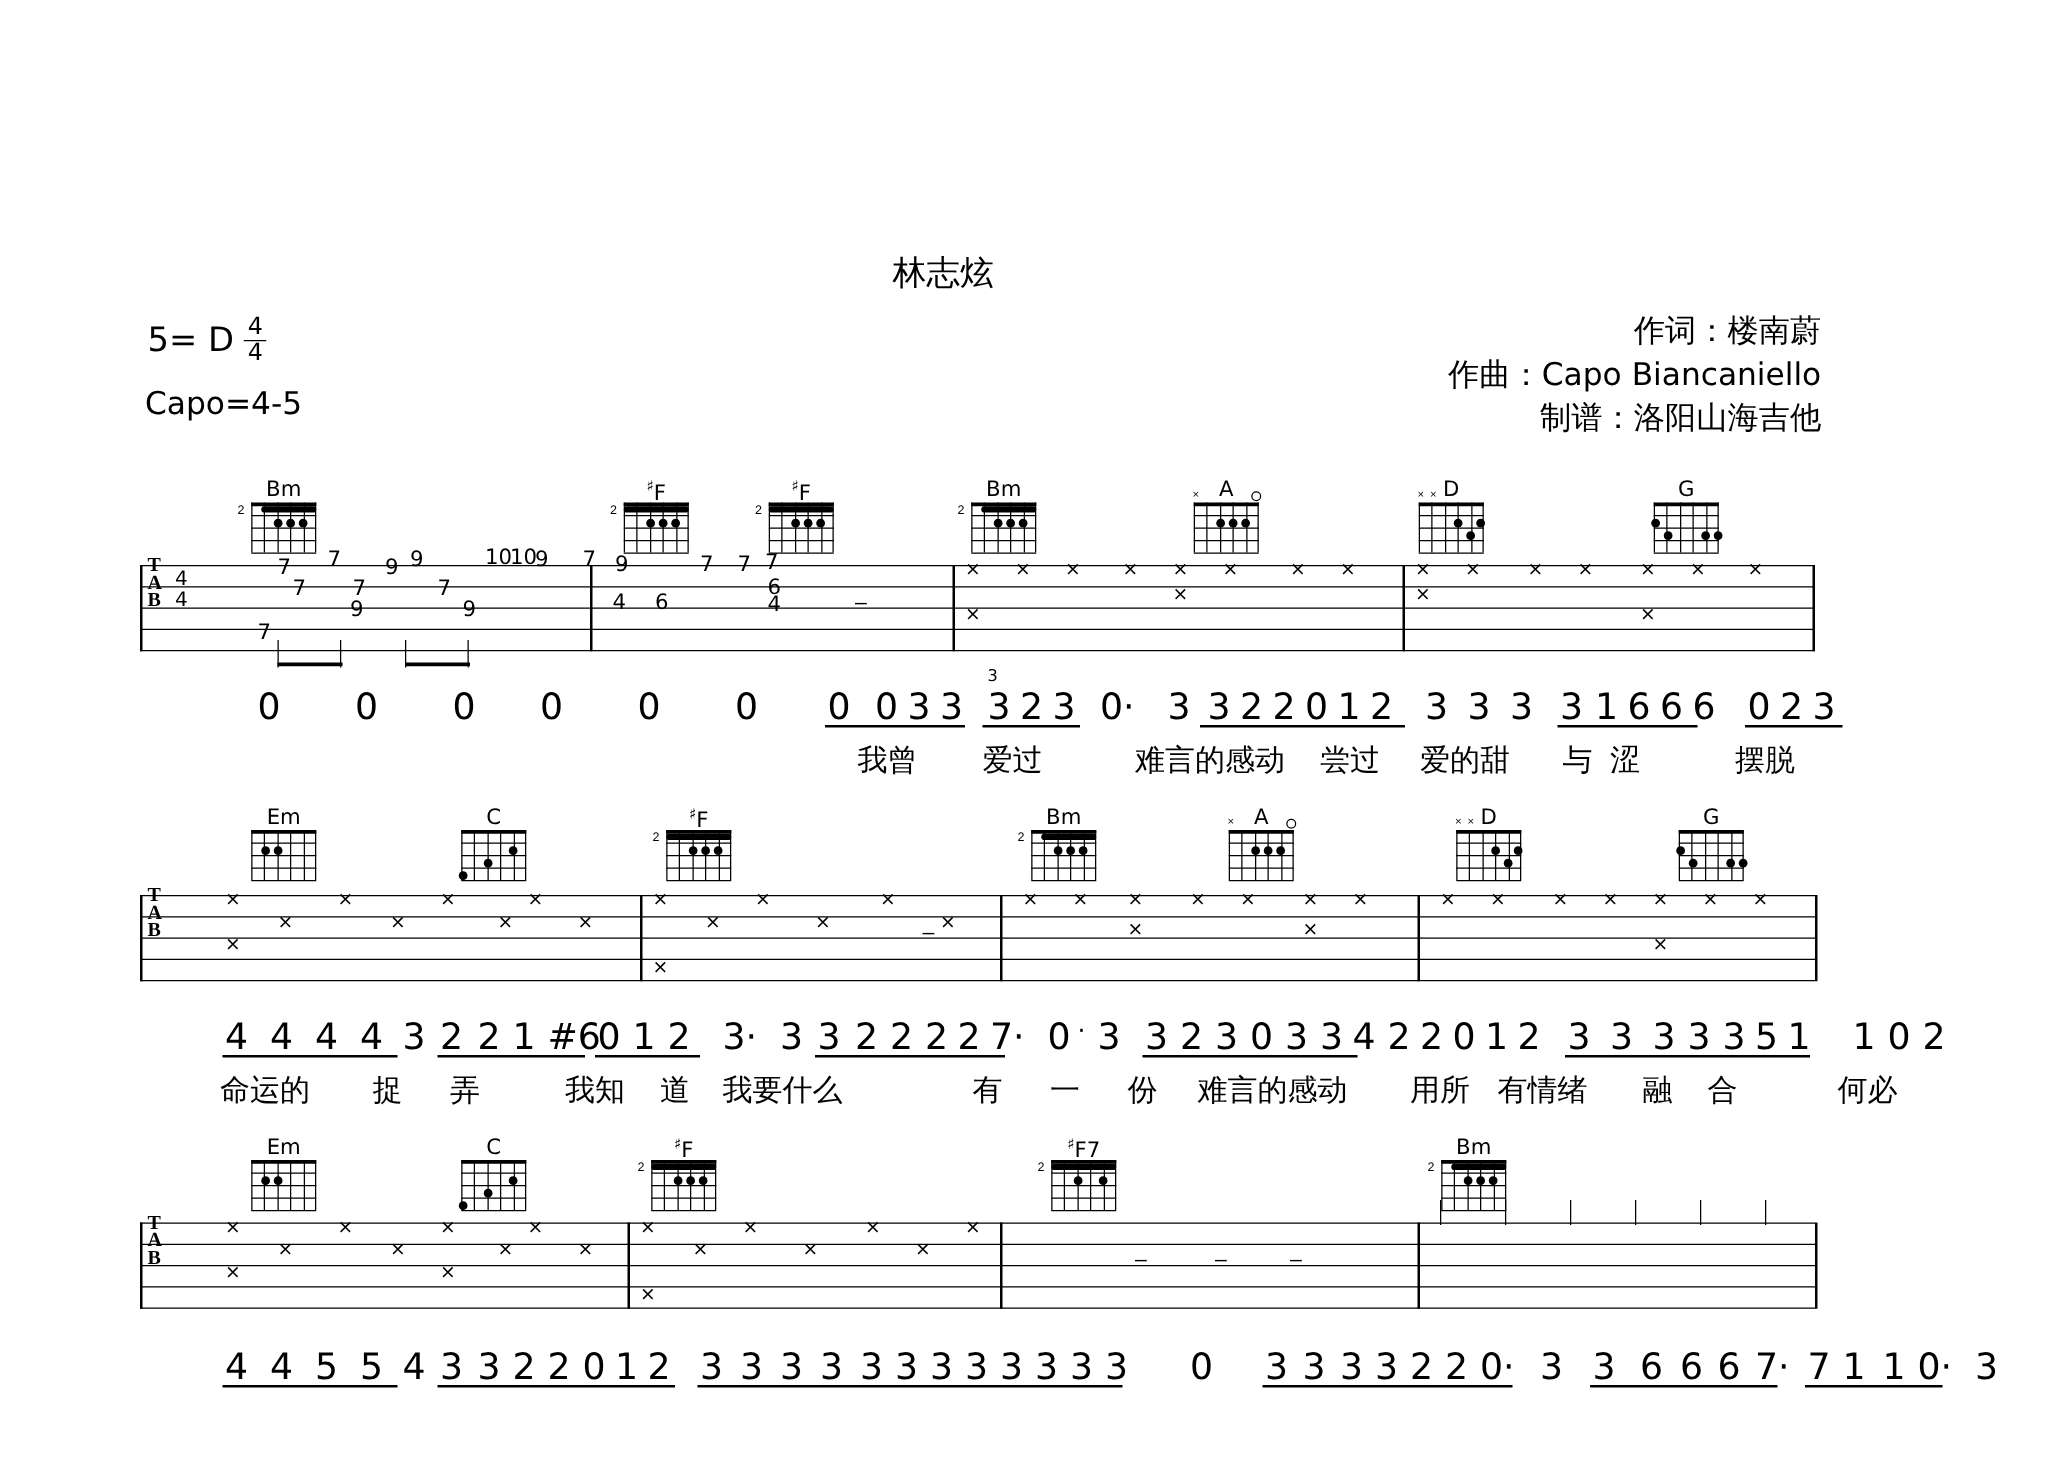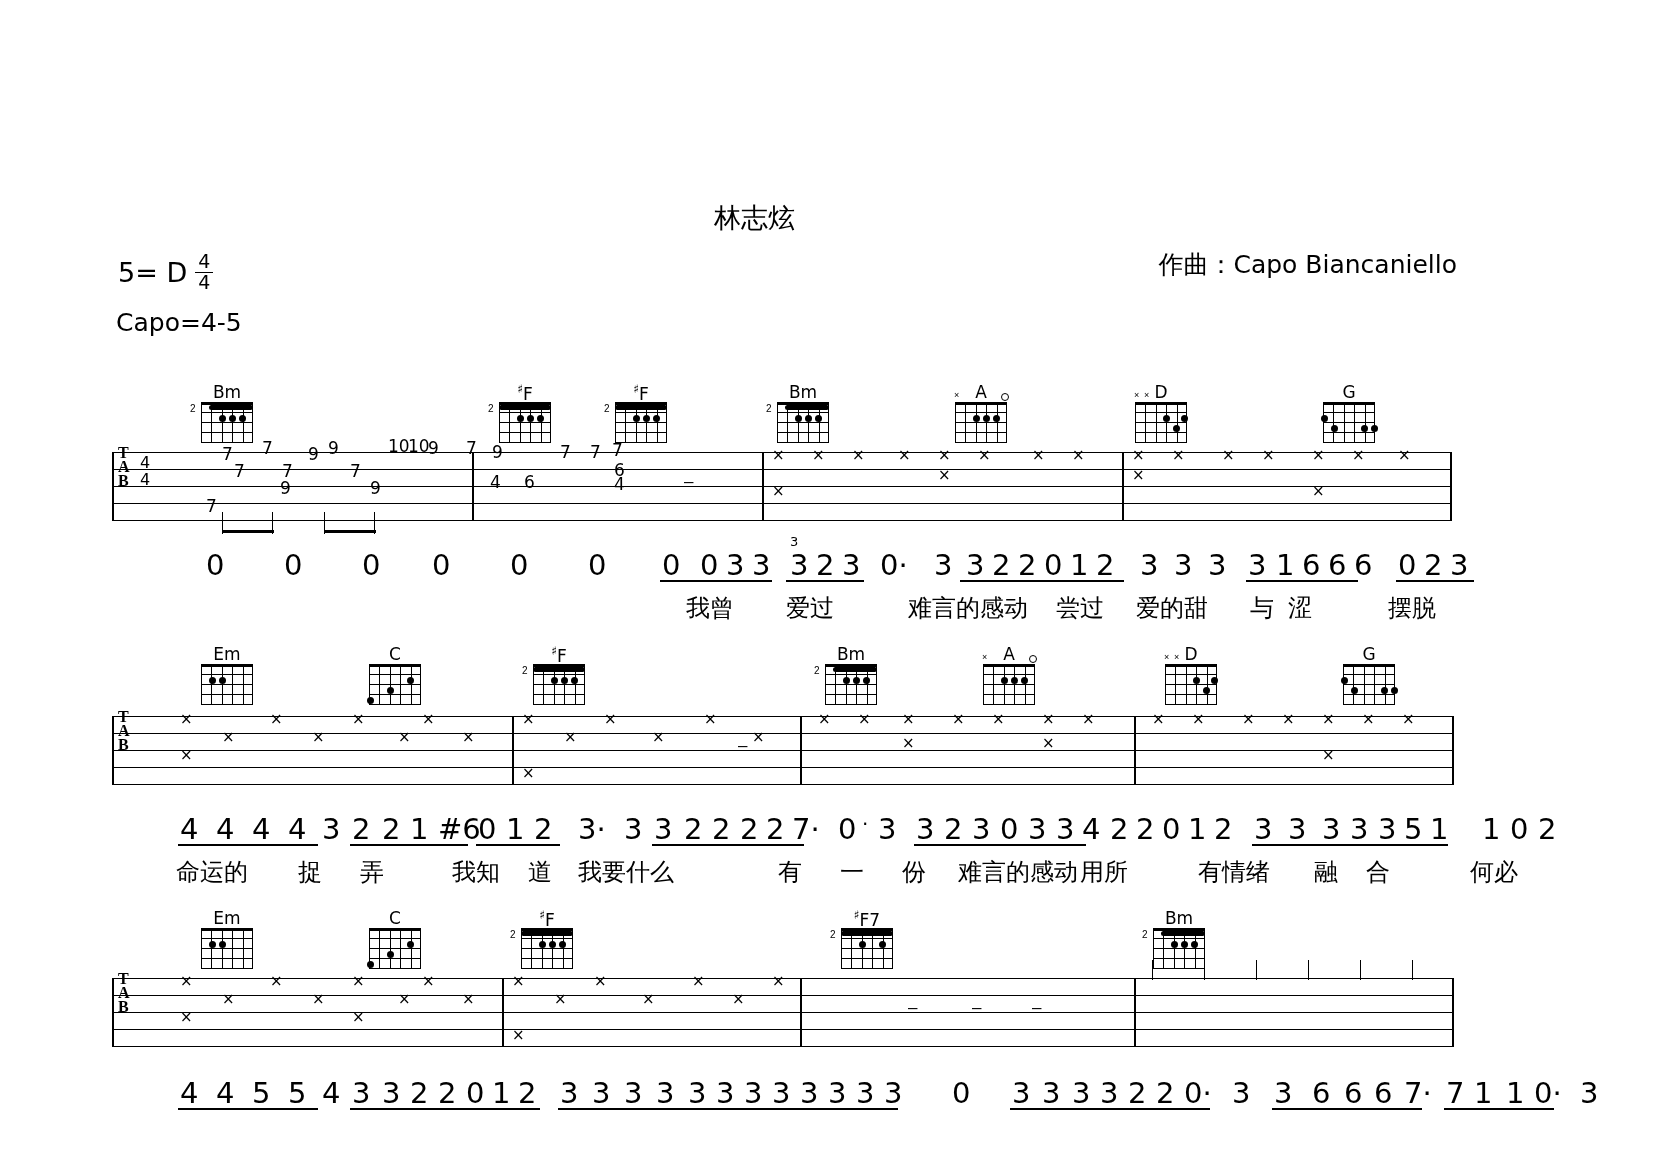--- a/index.html
+++ b/index.html
@@ -96,21 +96,23 @@
   <div class="key-sig">
     <span>5= D</span>
     <span class="frac">
       <span class="num">4</span>
       <span class="den">4</span>
     </span>
   </div>
   <div class="capo">Capo=4-5</div>
 
   <div class="credits">
+    <div>作词：楼南蔚</div>
     <div>作曲：Capo Biancaniello</div>
+    <div>制谱：洛阳山海吉他</div>
   </div>
 
   <div class="system" style="top:0">
 
     <div class="chordrow" style="top:382px">
 
       <div class="chord" style="left:196px">
         <div class="nm">Bm</div>
         <div class="grid">
           <div class="h top" style="top:0"></div>
@@ -645,21 +647,21 @@
       <span class="w" style="left:176px">命运的</span>
       <span class="w" style="left:298px">捉</span>
       <span class="w" style="left:360px">弄</span>
       <span class="w" style="left:452px">我知</span>
       <span class="w" style="left:528px">道</span>
       <span class="w" style="left:578px">我要什么</span>
       <span class="w" style="left:778px">有</span>
       <span class="w" style="left:840px">一</span>
       <span class="w" style="left:902px">份</span>
       <span class="w" style="left:958px">难言的感动</span>
-      <span class="w" style="left:1080px">用所</span>
+      <span class="w" style="left:1128px">用所</span>
       <span class="w" style="left:1198px">有情绪</span>
       <span class="w" style="left:1314px">融</span>
       <span class="w" style="left:1366px">合</span>
       <span class="w" style="left:1470px">何必</span>
     </div>
   </div>
 
   <div class="system" style="top:0">
 
     <div class="chordrow" style="top:908px">

